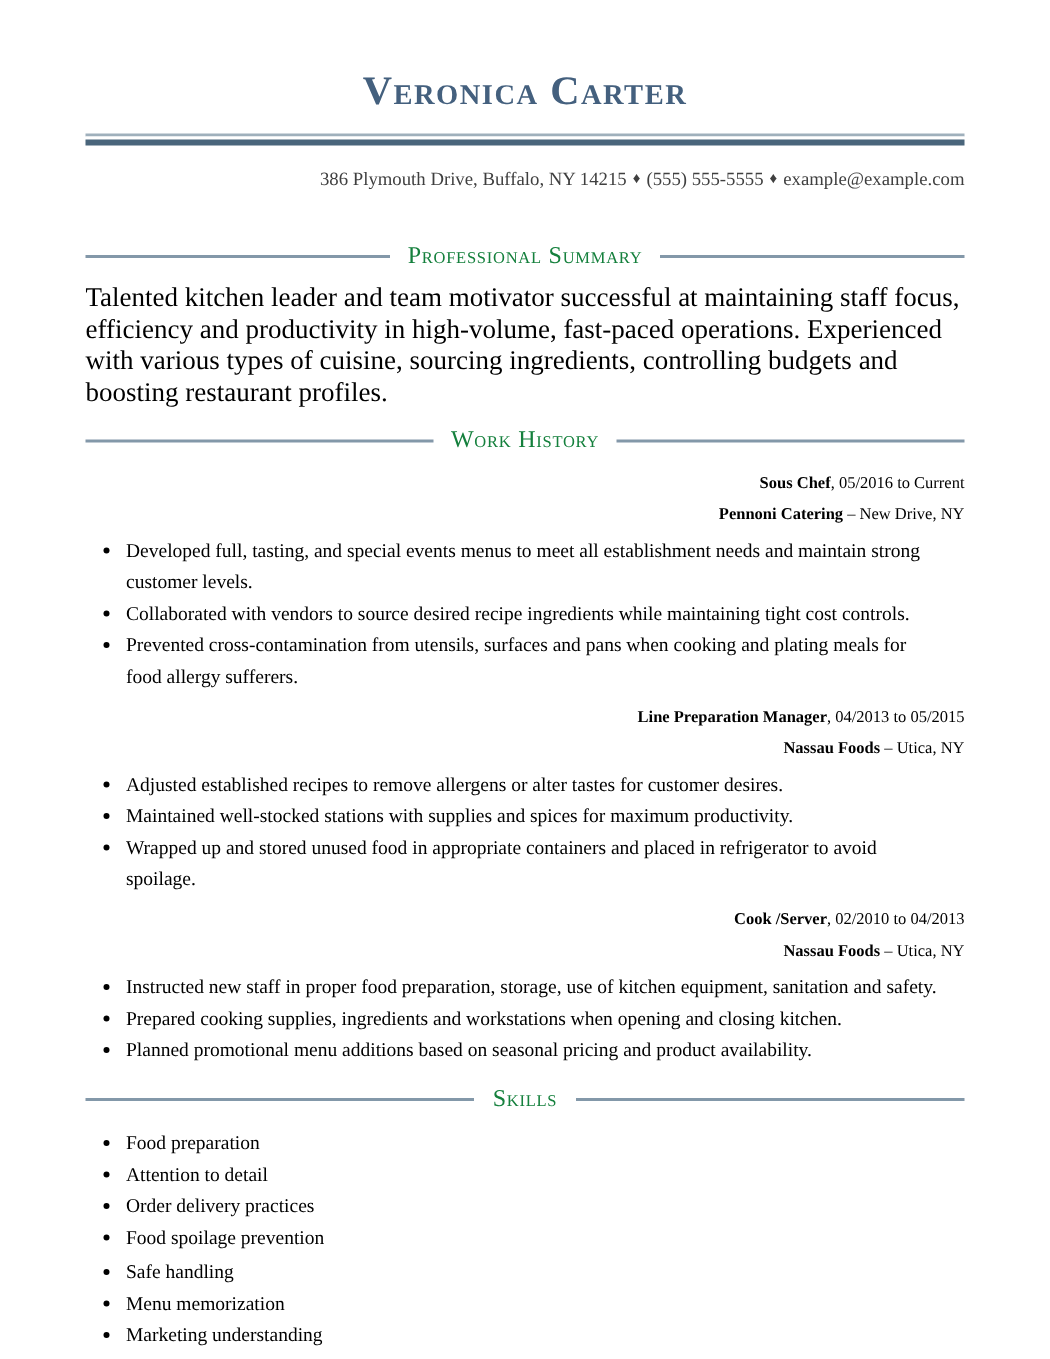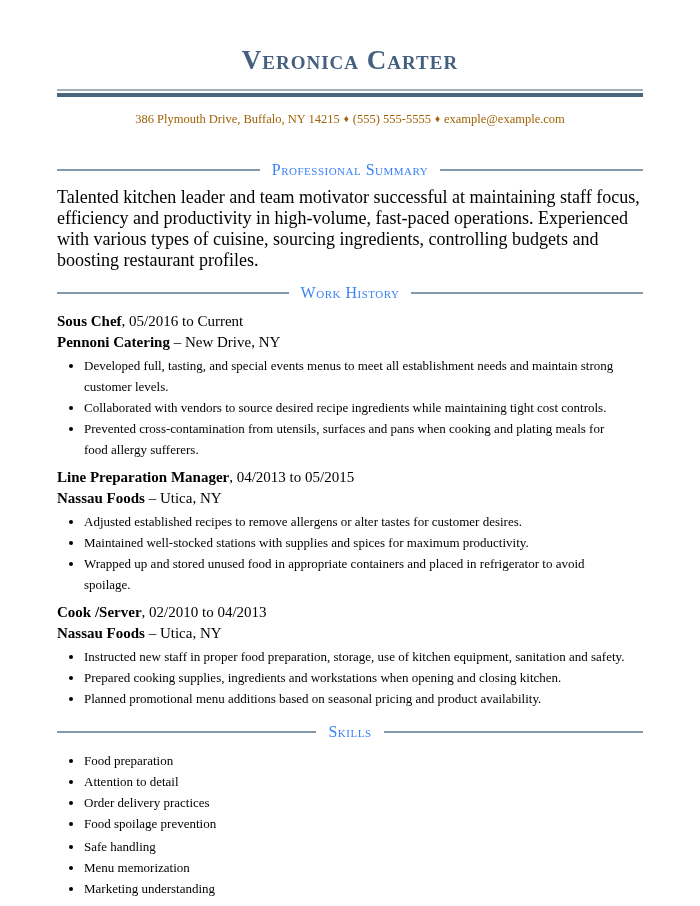--- a/index.html
+++ b/index.html
@@ -27,54 +27,54 @@
     line-height: 36px;
     letter-spacing: 1px;
     color: #44607e;
   }
   .double-rule { margin-top: 11px; }
   .double-rule .thin  { height: 2px; background: #9fb0bc; }
   .double-rule .gap   { height: 2px; background: #ffffff; }
   .double-rule .thick { height: 4px; background: #49657b; }
   .contact {
     margin: 14px 0 0 0;
-    text-align: center;
+    text-align: right;
     font-size: 12.5px;
     line-height: 16px;
-    color: #a16207;
+    color: #404040;
   }
   .diamond {
     font-size: 10px;
     vertical-align: 1px;
     margin: 0 4px;
   }
   .sec-head {
     display: flex;
     align-items: center;
     gap: 12px;
   }
   .sec-head .hline { flex: 1; height: 2px; background: #8398a9; }
   .sec-title {
     font-variant: small-caps;
     font-size: 16px;
     line-height: 18px;
     letter-spacing: 0.5px;
-    color: #3b82f6;
+    color: #15803d;
     white-space: nowrap;
   }
   .mt-summary-head { margin-top: 34px; }
   .mt-work-head    { margin-top: 13px; }
   .mt-skills-head  { margin-top: 14px; justify-content: flex-end; }
   .mt-edu-head     { margin-top: 11px; flex-direction: column; }
   .body-text {
     font-size: 18px;
     line-height: 21px;
   }
   .summary-text { margin: 8px 0 0 0; }
-  p.line { margin: 0; font-size: 15px; line-height: 21px; }
+  p.line { margin: 0; font-size: 11px; line-height: 21px; text-align: right; }
   .job { margin-top: 9px; }
   .job + .job { margin-top: 7px; }
   ul.bullets {
     margin: 2px 16px 0 0;
     padding-left: 27px;
     list-style: disc;
   }
   ul.bullets li {
     font-size: 13px;
     line-height: 21px;

